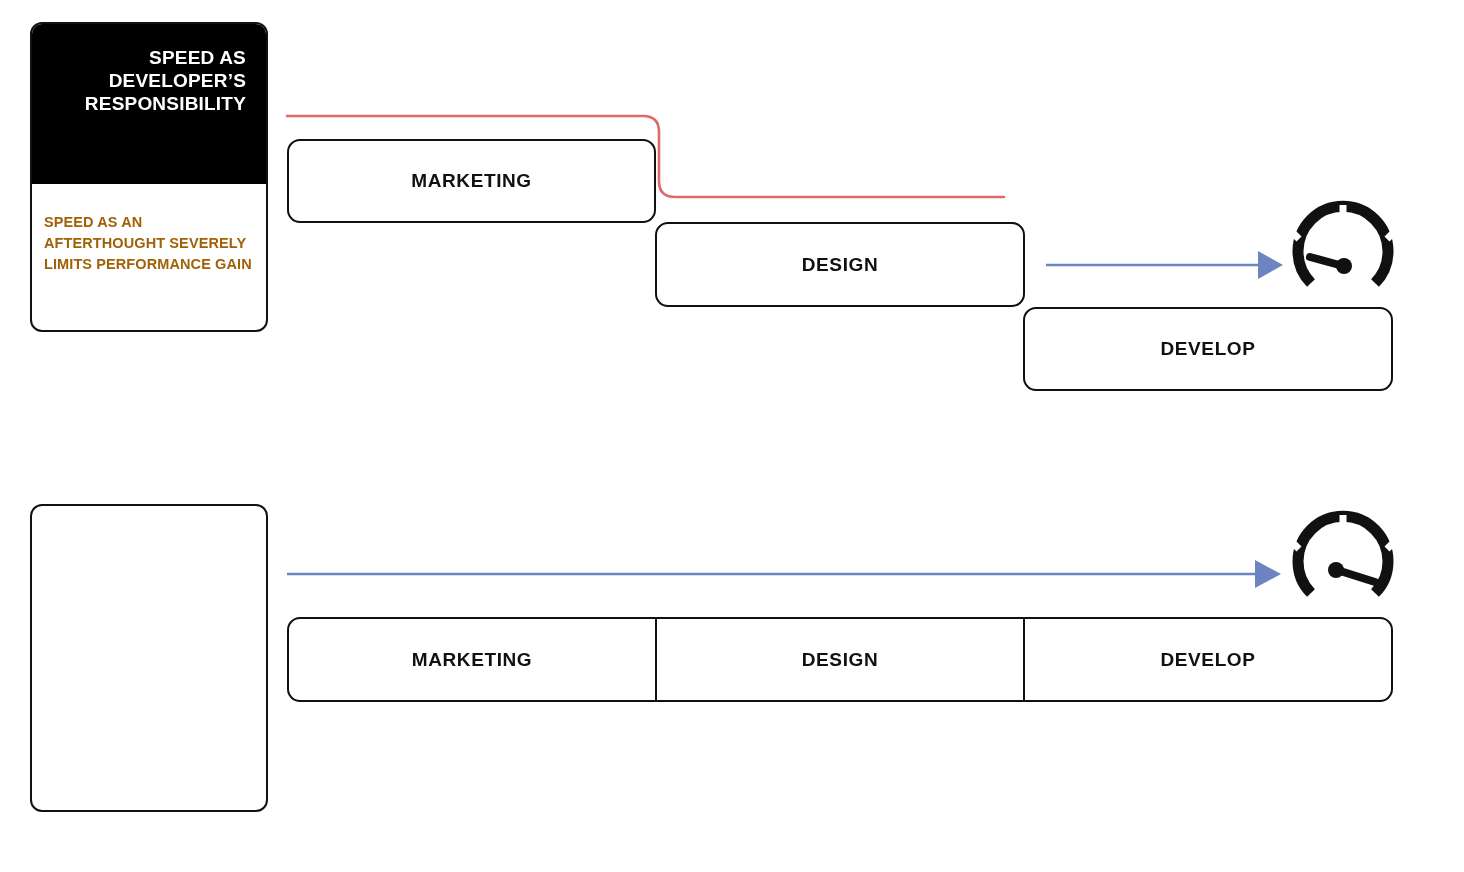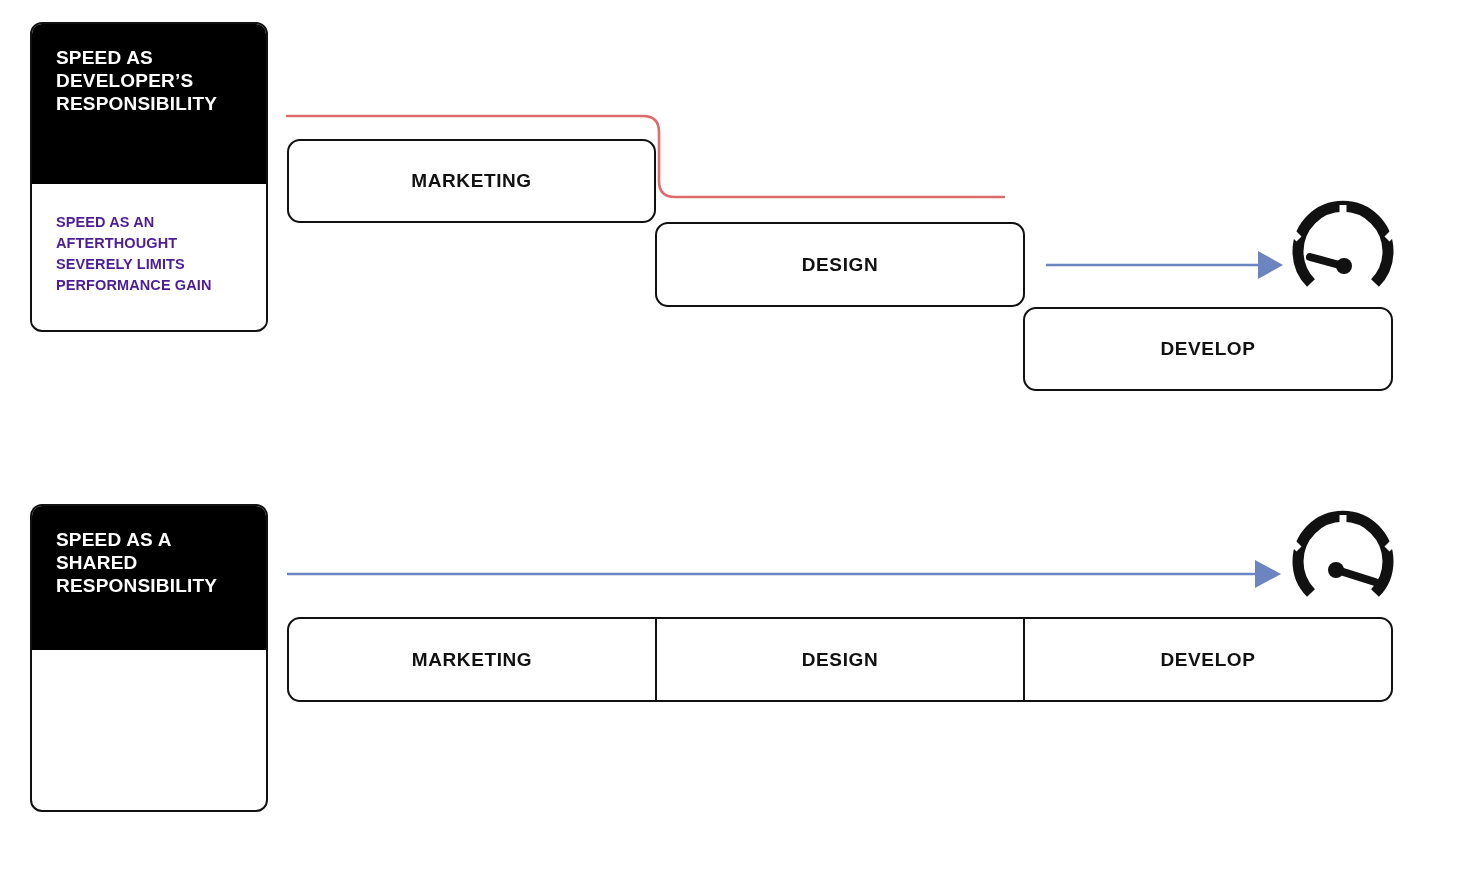--- a/index.html
+++ b/index.html
@@ -33,29 +33,30 @@
   }
   .card-header {
     background: #000000;
     color: #ffffff;
     font-size: 19px;
     font-weight: bold;
     line-height: 23px;
     letter-spacing: 0.2px;
     padding: 22px 20px 24px 24px;
     box-sizing: border-box;
+    text-align: right;
   }
   .card-body {
     background: #ffffff;
-    color: #4c1d95;
+    color: #a16207;
     font-size: 14.5px;
     font-weight: bold;
     line-height: 21px;
     letter-spacing: 0.1px;
-    padding: 28px 14px 30px 24px;
+    padding: 28px 14px 30px 12px;
     box-sizing: border-box;
   }
 
   #card-top    { left: 30px;  top: 22px;  height: 310px; }
   #card-top .card-header { height: 160px; }
   #card-bottom { left: 30px;  top: 504px; height: 308px; }
   #card-bottom .card-header { height: 144px; }
 
   
   .stage-box {
@@ -130,21 +131,20 @@
 
   <div class="stage-box" id="box-design">
     <span>DESIGN</span>
   </div>
 
   <div class="stage-box" id="box-develop">
     <span>DEVELOP</span>
   </div>
 
   <div class="info-card" id="card-bottom">
-    <div class="card-header">SPEED AS A SHARED RESPONSIBILITY</div>
   </div>
 
   <div id="combined-bar">
     <div class="bar-cell">
       <span>MARKETING</span>
     </div>
     <div class="bar-cell">
       <span>DESIGN</span>
     </div>
     <div class="bar-cell">

